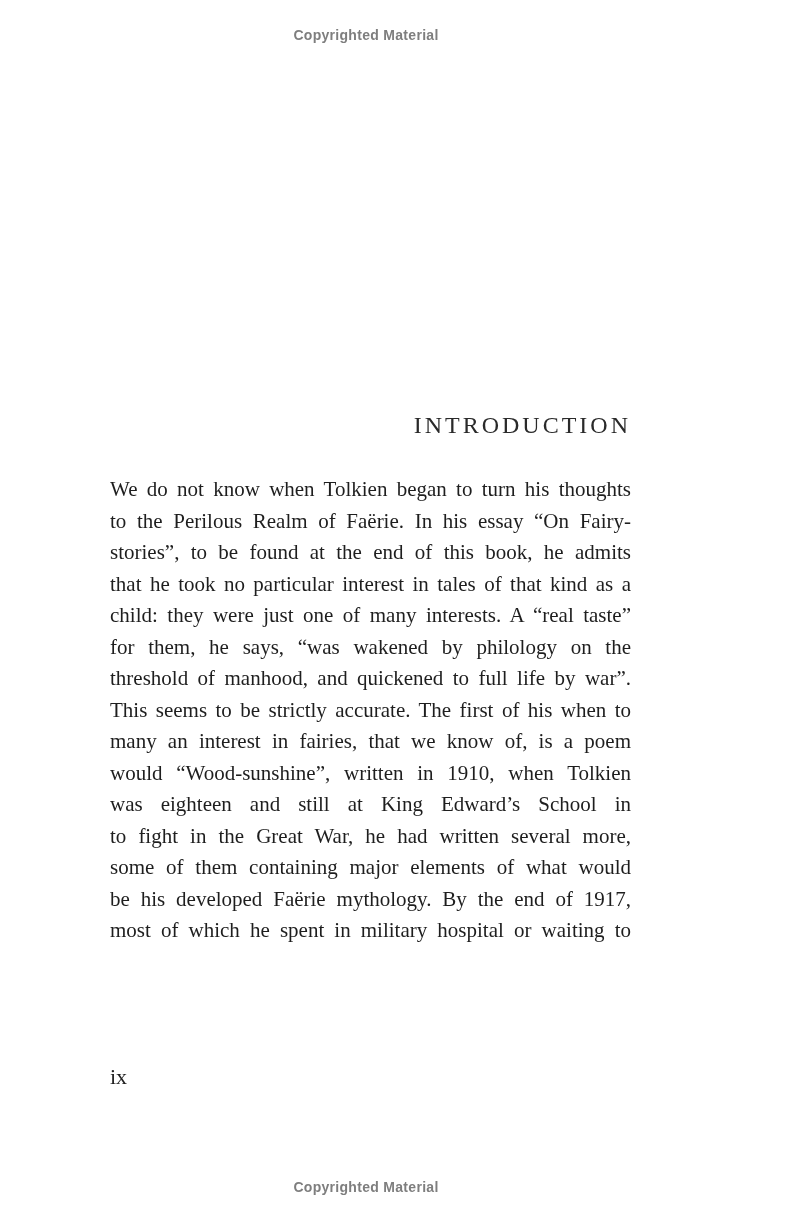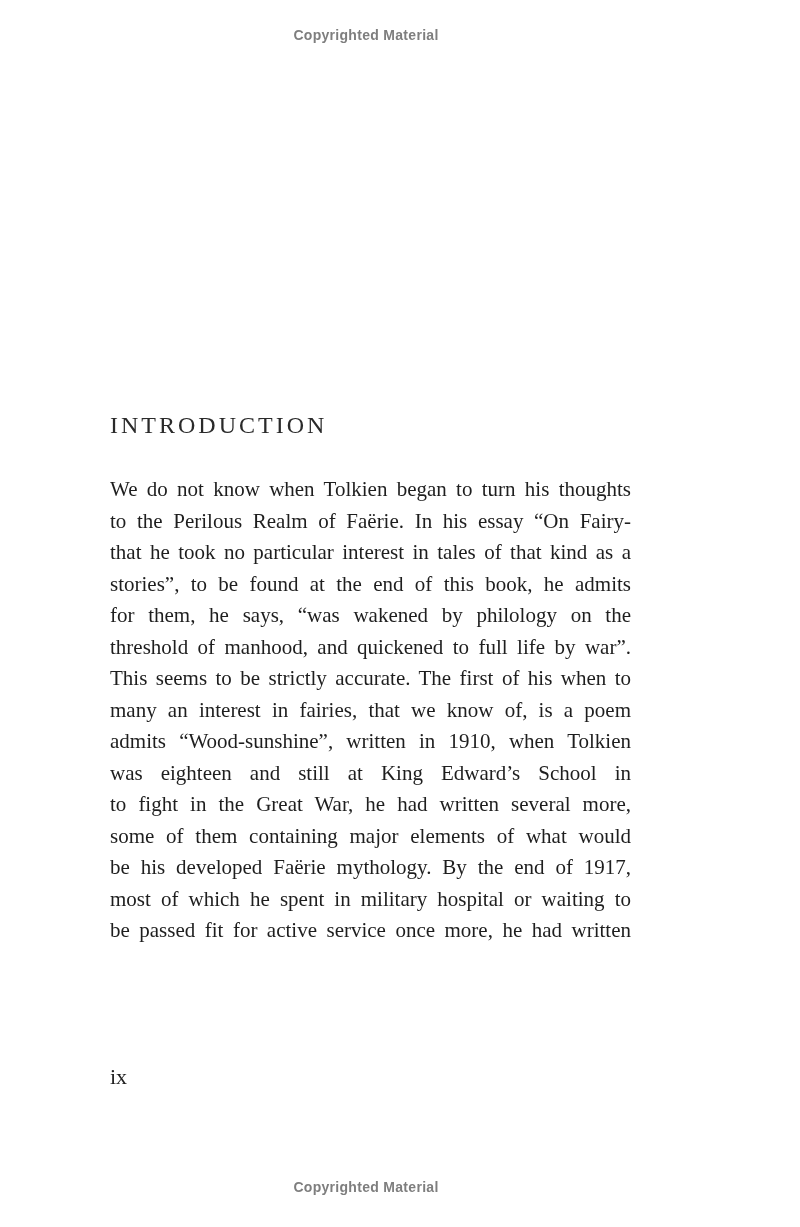--- a/index.html
+++ b/index.html
@@ -32,21 +32,21 @@
     left: 110px;
     width: 521px;
     top: 0;
   }
   .chapter-title {
     position: absolute;
     top: 412px;
     left: 0;
     width: 521px;
     margin: 0;
-    text-align: left;
+    text-align: right;
     font-family: "Liberation Serif", "DejaVu Serif", serif;
     font-weight: 400;
     font-size: 24px;
     letter-spacing: 3px;
     color: #2a2a2a;
   }
   .body-text {
     position: absolute;
     top: 474px;
     left: 0;
@@ -79,33 +79,33 @@
 <div class="page">
 
   <div class="notice top">Copyrighted Material</div>
 
   <div class="text-column">
     <h1 class="chapter-title">INTRODUCTION</h1>
 
     <div class="body-text">
         <div class="line">We do not know when Tolkien began to turn his thoughts</div>
         <div class="line">to the Perilous Realm of Faërie. In his essay “On Fairy-</div>
+        <div class="line">stories”, to be found at the end of this book, he admits</div>
         <div class="line">that he took no particular interest in tales of that kind as a</div>
-        <div class="line">stories”, to be found at the end of this book, he admits</div>
+        <div class="line">child: they were just one of many interests. A “real taste”</div>
         <div class="line">for them, he says, “was wakened by philology on the</div>
         <div class="line">threshold of manhood, and quickened to full life by war”.</div>
         <div class="line">This seems to be strictly accurate. The first of his when to</div>
         <div class="line">many an interest in fairies, that we know of, is a poem</div>
-        <div class="line">admits “Wood-sunshine”, written in 1910, when Tolkien</div>
+        <div class="line">would “Wood-sunshine”, written in 1910, when Tolkien</div>
         <div class="line">was eighteen and still at King Edward’s School in</div>
         <div class="line">to fight in the Great War, he had written several more,</div>
         <div class="line">some of them containing major elements of what would</div>
         <div class="line">be his developed Faërie mythology. By the end of 1917,</div>
         <div class="line">most of which he spent in military hospital or waiting to</div>
-        <div class="line">be passed fit for active service once more, he had written</div>
       </div>
 
     <div class="folio">ix</div>
   </div>
 
   <div class="notice bottom">Copyrighted Material</div>
 
 </div>
 
 </body></html>

